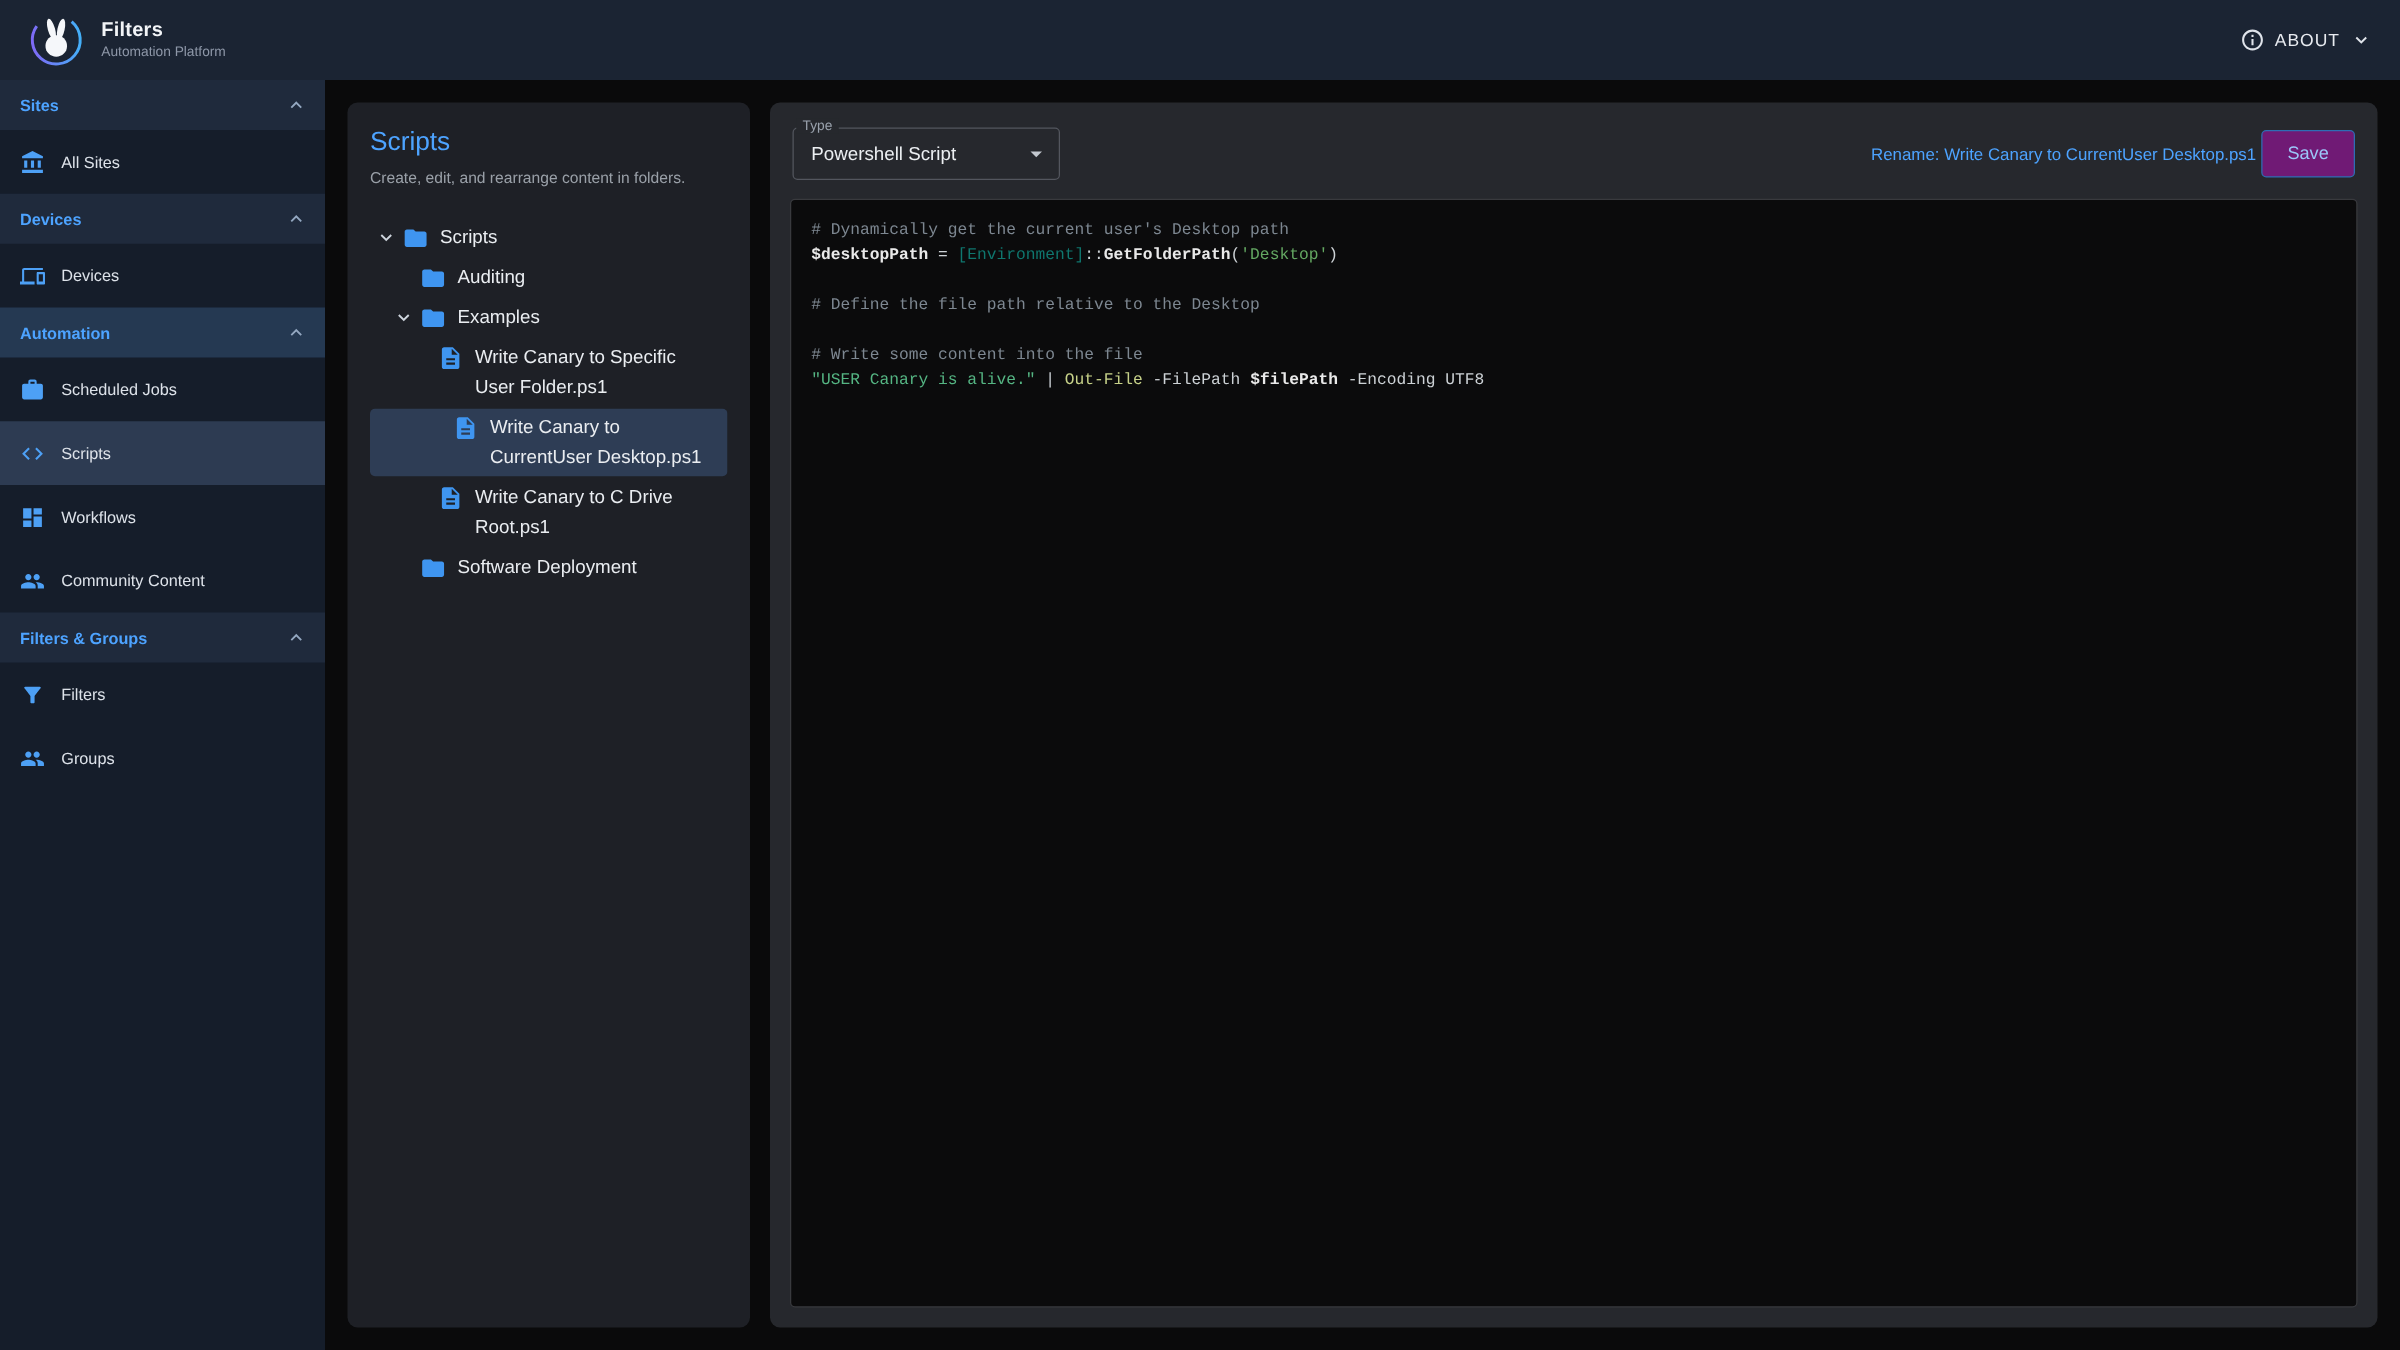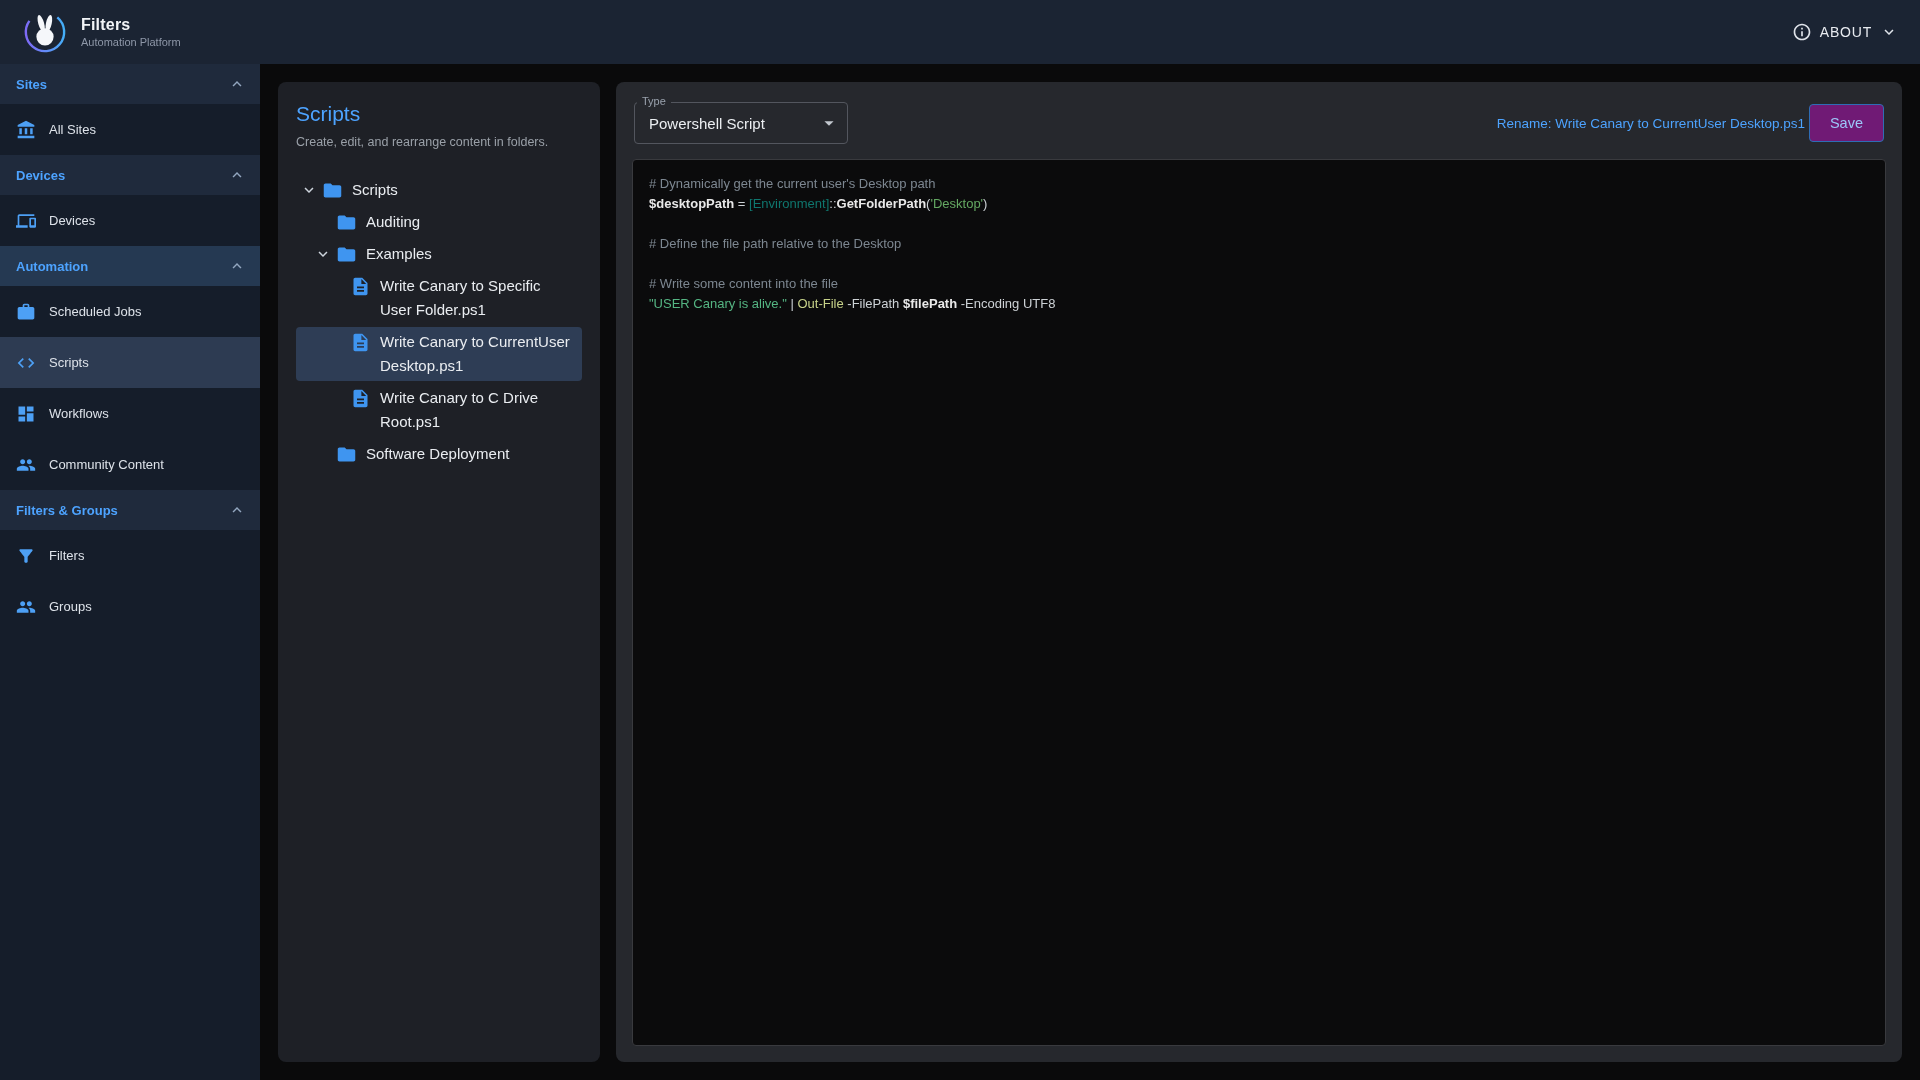--- a/index.html
+++ b/index.html
@@ -58,21 +58,21 @@
   .editor-panel { flex: 1; background: #26282d; border-radius: 8px; padding: 16px; display: flex; flex-direction: column; min-width: 0; }
   .editor-header { display: flex; align-items: center; margin: 4px 2px 15px; }
   .type-select { position: relative; width: 214px; height: 42px; border: 1px solid #53565e; border-radius: 4px; display: flex; align-items: center; padding: 0 36px 0 14px; cursor: pointer; background: #26282d; }
   .type-label { position: absolute; top: -8px; left: 2px; font-size: 11px; color: #9aa2ad; background: #26282d; padding: 0 5px; }
   .type-value { font-size: 15px; color: #eceff2; white-space: nowrap; }
   .icon.dd { position: absolute; right: 7px; top: 50%; transform: translateY(-50%); width: 22px; height: 22px; color: #c3c8cf; }
   .rename-link { margin-left: auto; color: #4da3ff; font-size: 13.5px; cursor: pointer; white-space: nowrap; text-decoration: none; }
   .save-btn { margin-left: 4px; height: 38px; padding: 0 20px; background: #701a75; border: 1px solid #2e6db4; border-radius: 4px; color: #9cc6f8; font-size: 14.5px; cursor: pointer; font-family: inherit; }
 
   
-  .code-area { flex: 1; background: #0b0b0c; border: 1px solid #393a3e; border-radius: 4px; padding: 14px 16px; font-family: Liberation Sans, sans-serif; font-size: 13px; line-height: 20px; overflow: auto; }
+  .code-area { flex: 1; background: #0b0b0c; border: 1px solid #393a3e; border-radius: 4px; padding: 14px 16px; font-family: Liberation Mono, monospace; font-size: 13px; line-height: 20px; overflow: auto; }
   .code-line { min-height: 20px; white-space: pre; }
   .tok-comment { color: #7d8791; }
   .tok-variable { color: #e9e9e9; font-weight: bold; }
   .tok-plain { color: #cdd2d6; }
   .tok-type { color: #0f766e; }
   .tok-method { color: #e9e9e9; font-weight: bold; }
   .tok-cmdlet { color: #c7d289; }
   .tok-param { color: #cdd2d6; }
   .tok-string_single { color: #64a862; }
   .tok-string_double { color: #d47070; }
@@ -264,21 +264,21 @@
             </div>
             <div class="tree-row" style="padding-left: 28px;">
               <span class="tree-chev"></span>
               <span class="tree-ico">
                 <svg viewBox="0 0 24 24" fill="currentColor">
                   <path d="M14 2H6c-1.1 0-2 .9-2 2v16c0 1.1.9 2 2 2h12c1.1 0 2-.9 2-2V8l-6-6zm2 16H8v-2h8v2zm0-4H8v-2h8v2zm-3-5V3.5L18.5 9H13z"></path>
                 </svg>
               </span>
               <span class="tree-label">Write Canary to Specific User Folder.ps1</span>
             </div>
-            <div class="tree-row selected" style="padding-left: 28px;">
+            <div class="tree-row selected" style="padding-left: 40px;">
               <span class="tree-chev"></span>
               <span class="tree-ico">
                 <svg viewBox="0 0 24 24" fill="currentColor">
                   <path d="M14 2H6c-1.1 0-2 .9-2 2v16c0 1.1.9 2 2 2h12c1.1 0 2-.9 2-2V8l-6-6zm2 16H8v-2h8v2zm0-4H8v-2h8v2zm-3-5V3.5L18.5 9H13z"></path>
                 </svg>
               </span>
               <span class="tree-label">Write Canary to CurrentUser Desktop.ps1</span>
             </div>
             <div class="tree-row" style="padding-left: 28px;">
               <span class="tree-chev"></span>

